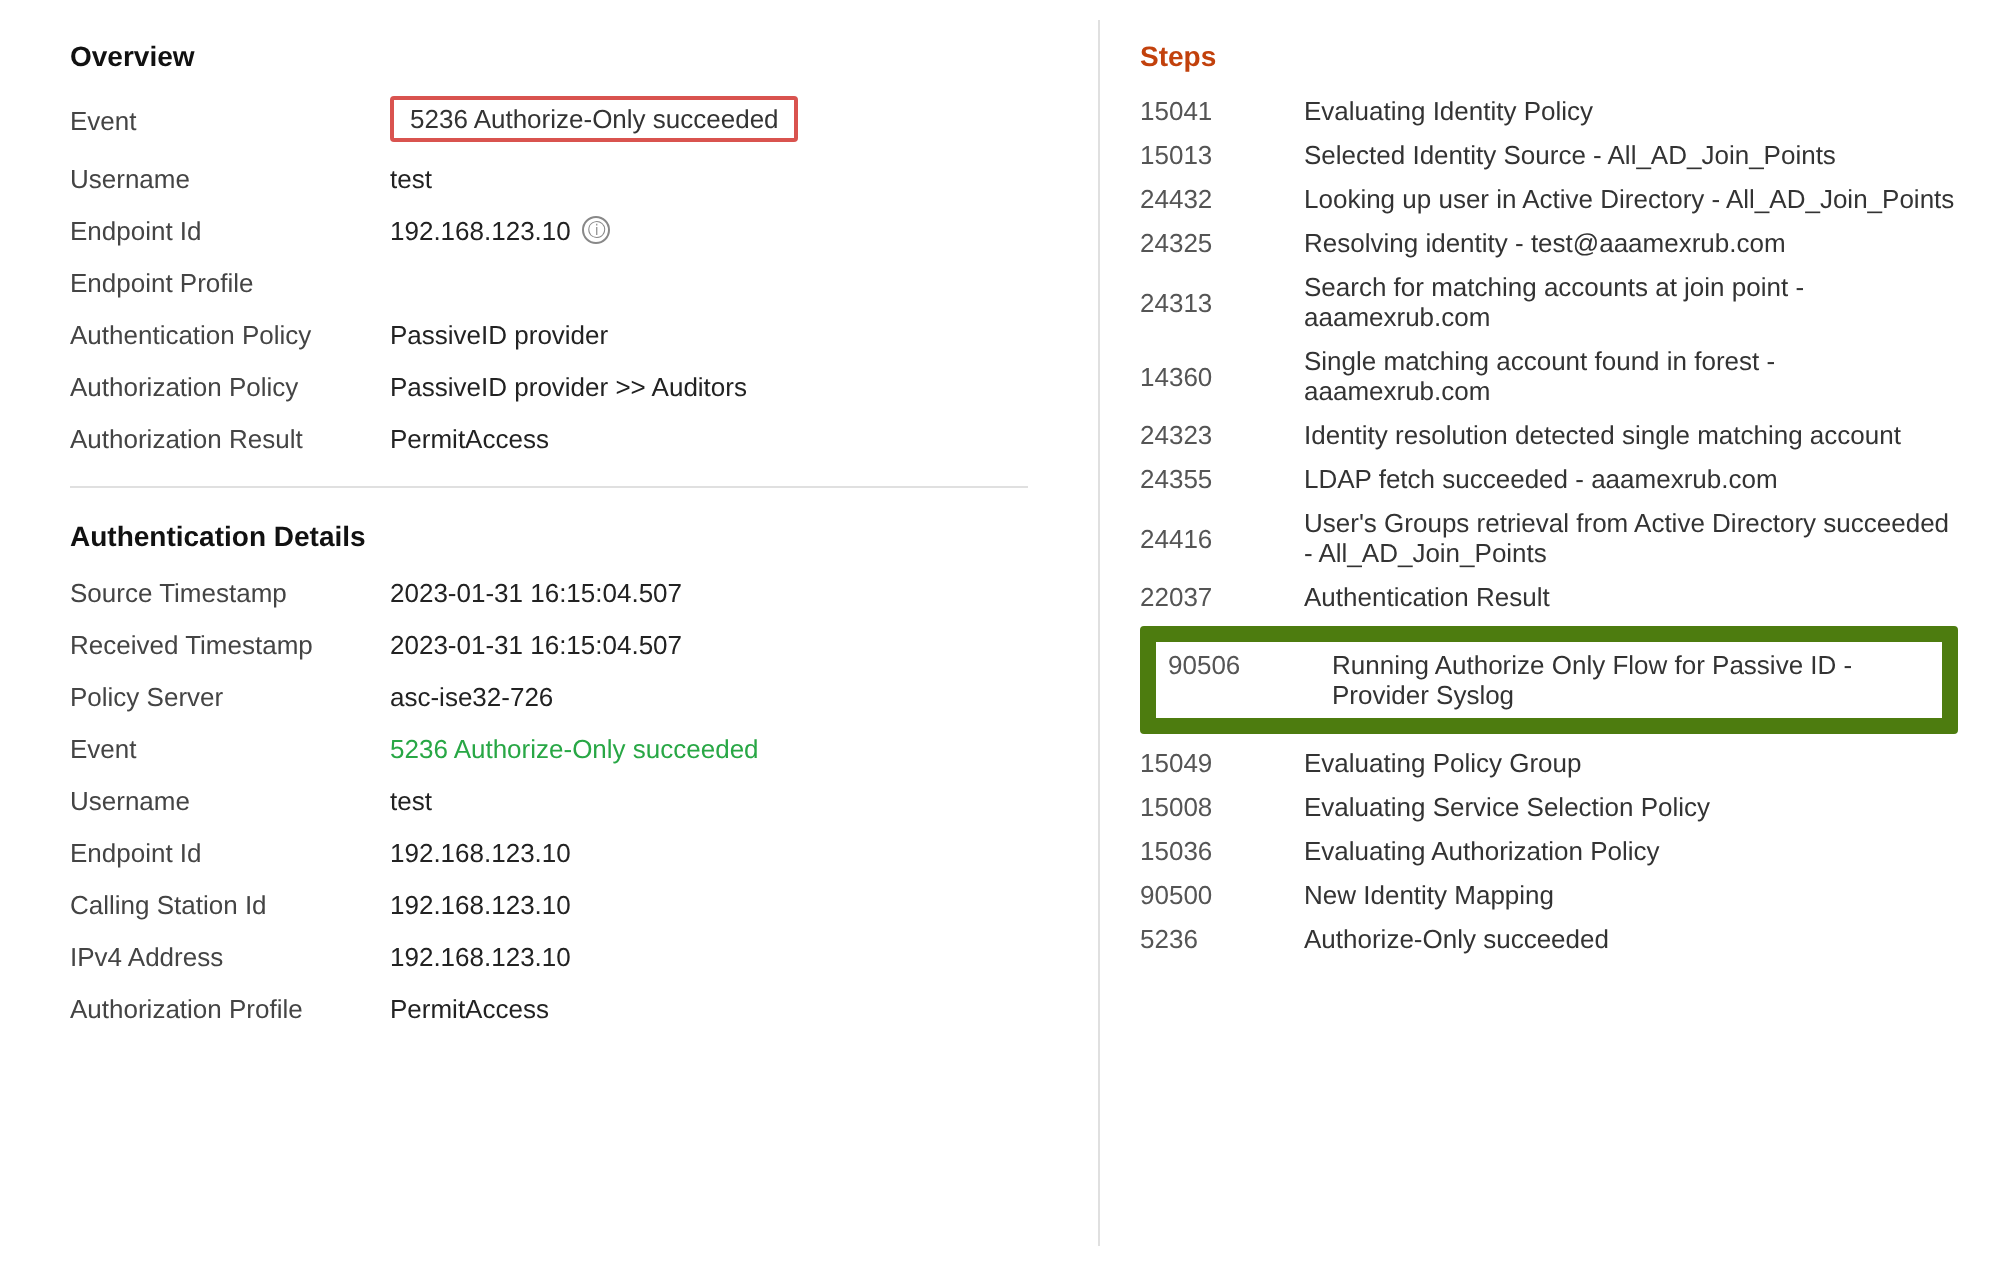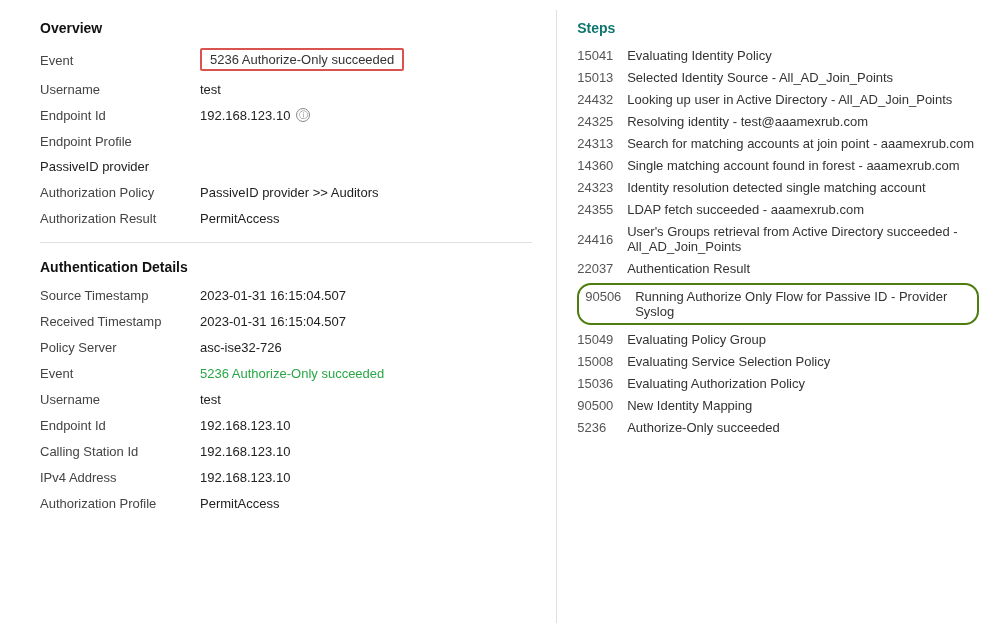--- a/index.html
+++ b/index.html
@@ -10,23 +10,22 @@
       color: #222;
     }
     .container {
       display: flex;
       width: 999px;
       min-height: 633px;
       padding: 10px 0;
     }
     .left-panel {
       width: 550px;
-      padding: 10px 24px;
+      padding: 10px 35px;
       border-right: 1px solid #e0e0e0;
-      margin-left: 16px;
     }
     .right-panel {
       width: 449px;
       padding: 10px 20px;
     }
     .section-title {
       font-size: 14px;
       font-weight: bold;
       margin-bottom: 12px;
       color: #111;
@@ -62,42 +61,43 @@
     }
     .divider {
       border: none;
       border-top: 1px solid #e0e0e0;
       margin: 16px 0;
     }
     .steps-title {
       font-size: 14px;
       font-weight: bold;
       margin-bottom: 12px;
-      color: #0f766e;
+      color: #c2410c;
     }
     .step-row {
       display: flex;
       margin-bottom: 7px;
       align-items: center;
     }
     .step-code {
       width: 50px;
       min-width: 50px;
       color: #555;
       font-size: 13px;
     }
     .step-desc {
       color: #333;
       font-size: 13px;
       flex: 1;
+      margin-left: 32px;
     }
     .step-row-highlight {
-      border: 2px solid #4d7c0f;
+      border: 8px solid #4d7c0f;
       padding: 4px 6px;
-      border-radius: 14px;
+      border-radius: 2px;
       display: flex;
       margin-bottom: 7px;
       align-items: flex-start;
     }
     .step-row-highlight .step-code {
       width: 50px;
       min-width: 50px;
       color: #555;
       font-size: 13px;
     }
@@ -148,20 +148,21 @@
           <span>192.168.123.10</span>
           <span class="info-icon">ⓘ</span>
         </div>
       </div>
     </div>
     <div class="field-row">
       <div class="field-label">Endpoint Profile</div>
       <div class="field-value"></div>
     </div>
     <div class="field-row">
+      <div class="field-label">Authentication Policy</div>
       <div class="field-value">PassiveID provider</div>
     </div>
     <div class="field-row">
       <div class="field-label">Authorization Policy</div>
       <div class="field-value">PassiveID provider &gt;&gt; Auditors</div>
     </div>
     <div class="field-row">
       <div class="field-label">Authorization Result</div>
       <div class="field-value">PermitAccess</div>
     </div>

